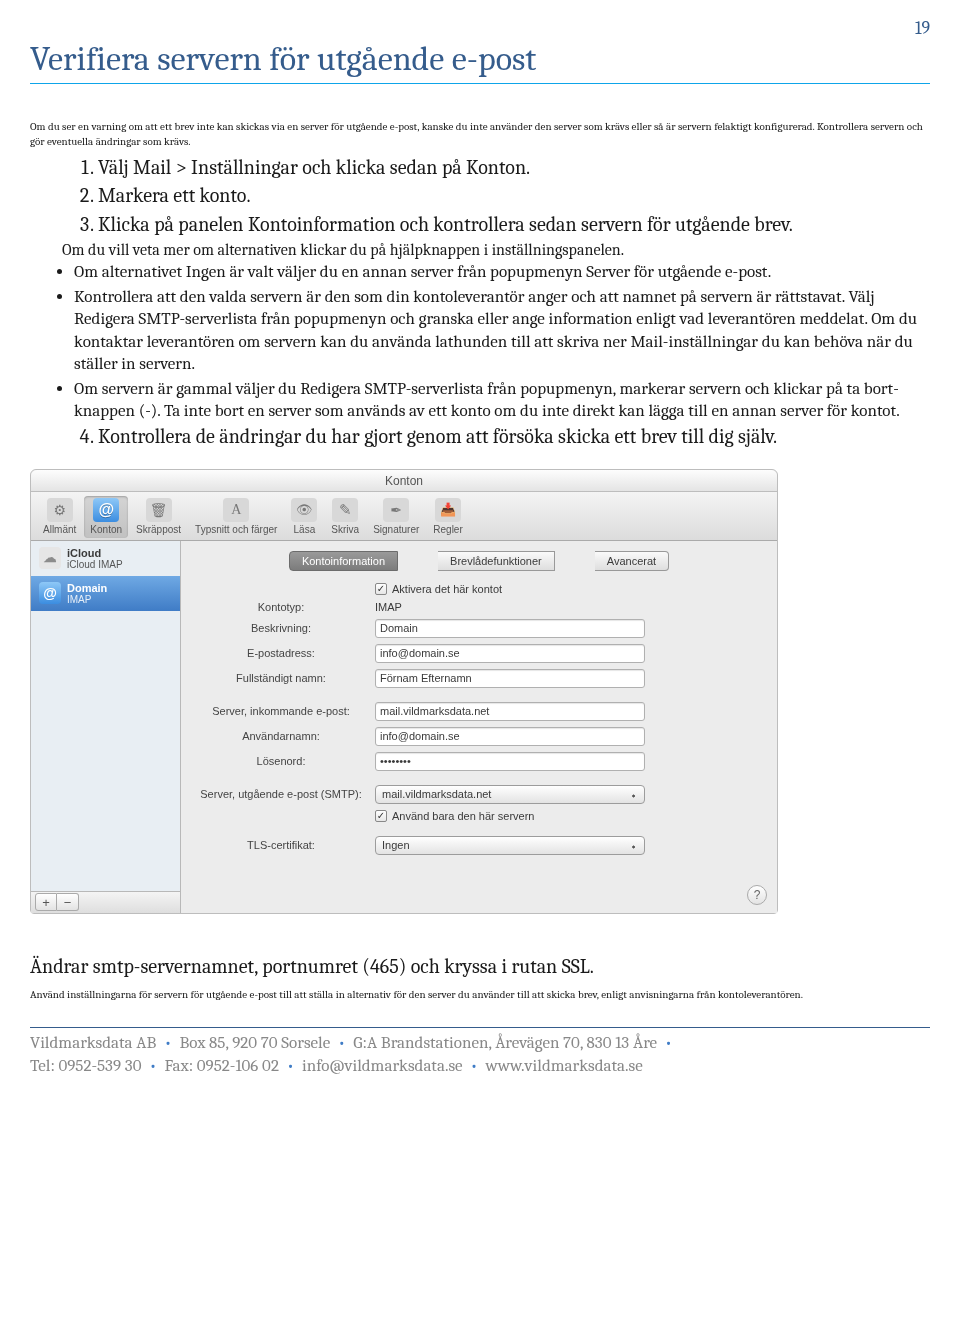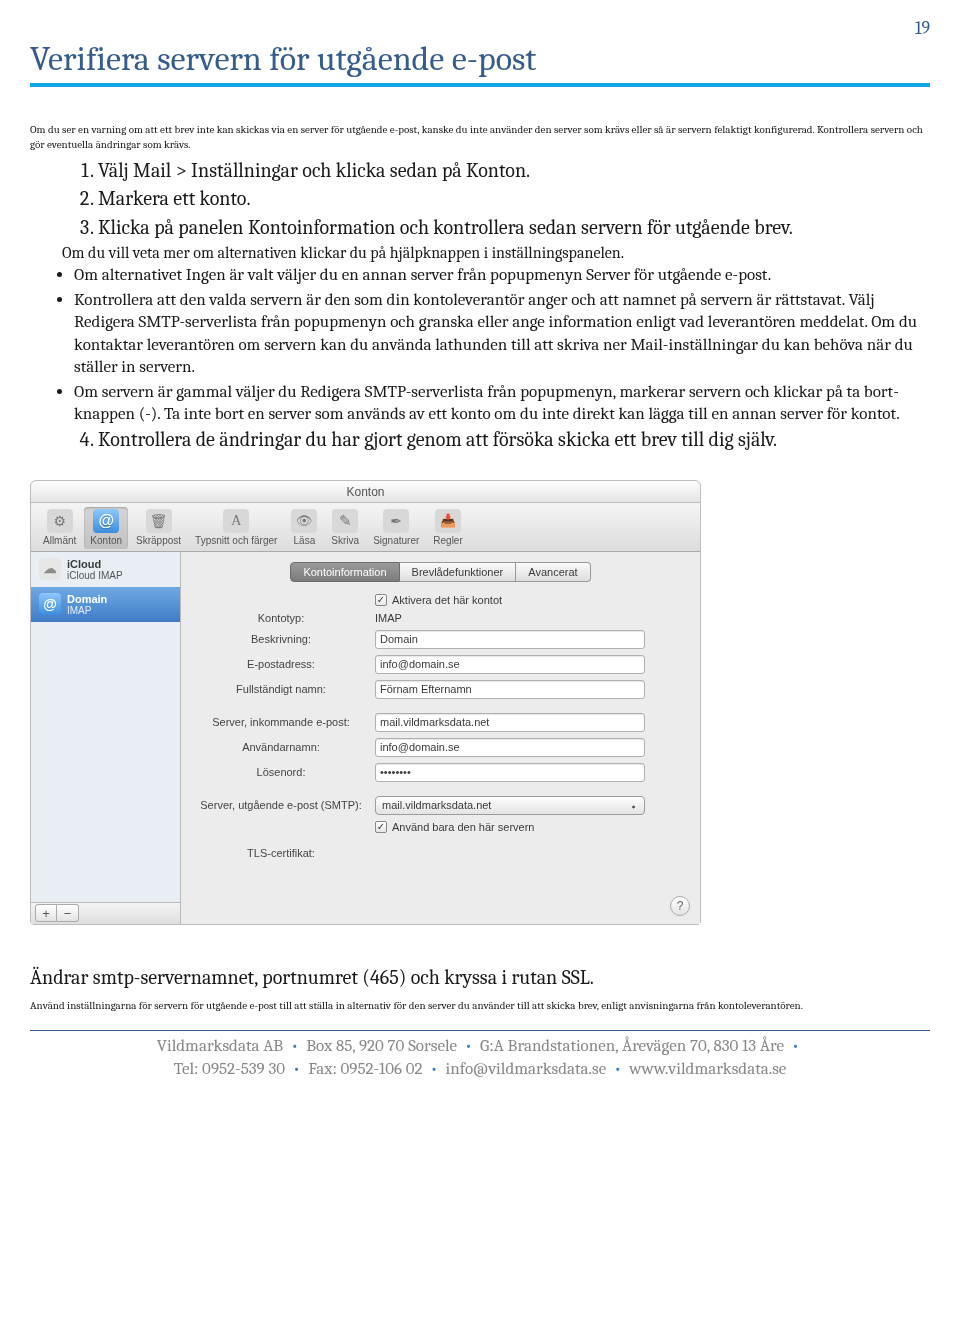--- a/index.html
+++ b/index.html
@@ -13,21 +13,21 @@
   .page-num {
     text-align: right;
     font-size: 18px;
     color: #355c8c;
     font-family: Cambria, serif;
   }
   h1.page-title {
     font-size: 34px;
     font-weight: 400;
     color: #355c8c;
-    border-bottom: 4px solid #0ea5e9;
+    border-bottom: 1px solid #0ea5e9;
     padding-bottom: 4px;
     margin-bottom: 36px;
     font-family: Cambria, serif;
   }
   .body-text {
     font-size: 11px;
     line-height: 1.32;
     margin-bottom: 6px;
   }
   ol.main-list {
@@ -44,22 +44,22 @@
   ul.sub-list {
     list-style: disc;
     margin-left: 44px;
     font-size: 17px;
     line-height: 1.32;
   }
   ul.sub-list > li { margin-bottom: 2px; }
 
   
   .prefs-window {
-    width: 671px;
-    margin: 26px 0 8px 0;
+    width: 748px;
+    margin: 18px 0 8px 0;
     background: #ececec;
     border: 1px solid #bdbdbd;
     border-radius: 6px 6px 4px 4px;
     font-family: "Lucida Grande", Helvetica, Arial, sans-serif;
     font-size: 11px;
     color: #3a3a3a;
   }
   .prefs-titlebar {
     height: 22px;
     background: linear-gradient(#fdfdfd, #e4e4e4);
@@ -159,21 +159,21 @@
   .sq-btn:first-child{border-radius:3px 0 0 3px;}
   .sq-btn:last-child{border-radius:0 3px 3px 0;border-left:0;}
 
   .account-detail {
     flex:1;
     padding: 10px 14px 10px 14px;
     position:relative;
     min-height:372px;
   }
   .seg-control {
-    display:flex; justify-content:center; margin-bottom:12px;
+    display:flex; justify-content:center; margin-bottom:12px;gap:40px;
   }
   .seg-btn {
     font-size:11px; padding:3px 12px;
     background:linear-gradient(#fafafa,#dedede);
     border:1px solid #999;
   }
   .seg-btn:first-child{border-radius:4px 0 0 4px;}
   .seg-btn:last-child{border-radius:0 4px 4px 0;}
   .seg-btn.sel{background:linear-gradient(#9a9a9a,#7c7c7c);color:#fff;border-color:#6c6c6c;}
   .seg-btn + .seg-btn { border-left:0;}
@@ -218,26 +218,25 @@
     width:20px;height:20px;border-radius:50%;
     border:1px solid #aaa;
     background:linear-gradient(#fff,#e3e3e3);
     display:flex;align-items:center;justify-content:center;
     font-size:12px;color:#666;
   }
 
   .after-shot { font-size:20px; line-height:1.32; margin-top:40px; margin-bottom:8px;}
   .footer {
     border-top: 1px solid #355c8c;
-    margin-top: 16px;
+    margin-top: 24px;
     padding-top: 4px;
     font-size: 17px;
     color: #888;
     line-height: 1.35;
-    text-align: center;
   }
   .footer .dot { color:#3f7cc6; margin:0 4px; }
 </style>
 </head>
 <body>
 
 <div class="page-num">19</div>
 <h1 class="page-title">Verifiera servern för utgående e-post</h1>
 
 <p class="body-text">Om du ser en varning om att ett brev inte kan skickas via en server för utgående e-post, kanske du inte använder den server som krävs eller så är servern felaktigt konfigurerad. Kontrollera servern och gör eventuella ändringar som krävs.</p>
@@ -380,20 +379,23 @@
       <div class="form-row">
         <div class="form-label"></div>
         <div class="form-value checkbox-row">
           <div class="cb">✓</div>
           <span>Använd bara den här servern</span>
         </div>
       </div>
 
       <div class="form-row gap">
         <div class="form-label">TLS-certifikat:</div>
+        <div class="form-value">
+            <div class="form-popup">Ingen</div>
+          </div>
       </div>
 
       <div class="help-btn">?</div>
     </div>
   </div>
 </div>
 
 <p class="after-shot">Ändrar smtp-servernamnet, portnumret (465) och kryssa i rutan SSL.</p>
 <p class="body-text">Använd inställningarna för servern för utgående e-post till att ställa in alternativ för den server du använder till att skicka brev, enligt anvisningarna från kontoleverantören.</p>
 

